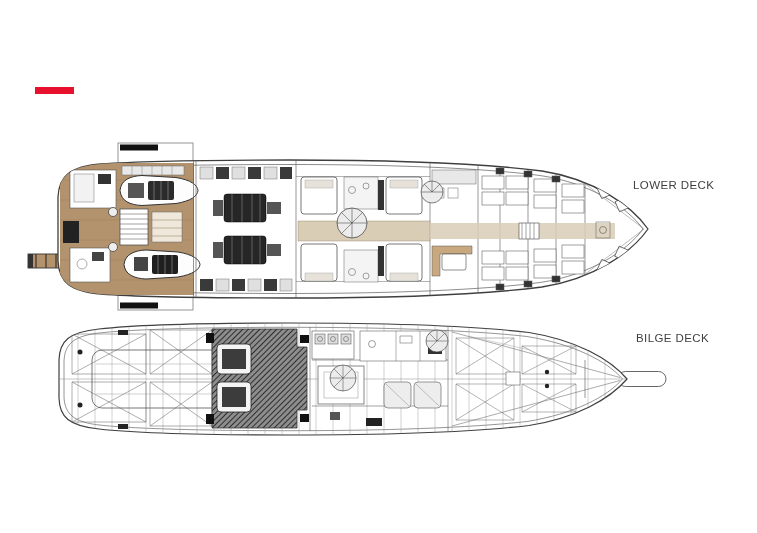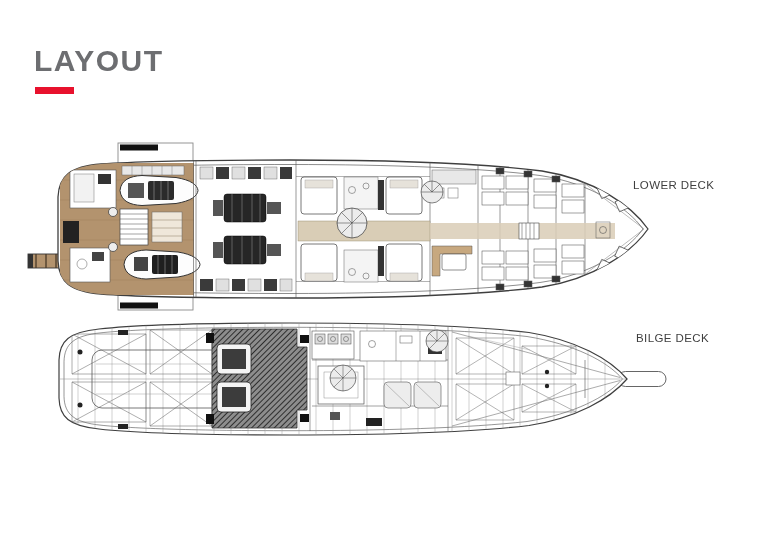--- a/index.html
+++ b/index.html
@@ -17,21 +17,20 @@
   svg.plan{position:absolute;left:0;top:0;}
   .deck-label{
     font-family:"Liberation Sans",sans-serif;font-size:11.5px;fill:#3f3f3f;letter-spacing:.4px;
   }
 </style>
 </head>
 <body>
 
 <div class="slide">
 
-  <h1 class="slide-title">LAYOUT</h1>
   <div class="title-accent"></div>
 
   <svg class="plan" width="757" height="533" viewBox="0 0 757 533">
     <defs>
       <pattern id="hatch" width="4" height="4" patternUnits="userSpaceOnUse" patternTransform="rotate(45)">
         <rect width="4" height="4" fill="#8d8d8d"></rect>
         <line x1="0" y1="0" x2="0" y2="4" stroke="#2e2e2e" stroke-width="2"></line>
       </pattern>
       <clipPath id="clip-lower">
         <path d="M648 229 C632 206 594 179 542 171 C484 163.5 390 160 290 160 C205 160 133 161.5 101 164 C70 166.5 59 176 58 197 L58 261 C59 282 70 291.5 101 294 C133 296.5 205 298 290 298 C390 298 484 294.5 542 287 C594 279 632 252 648 229 Z"></path>

